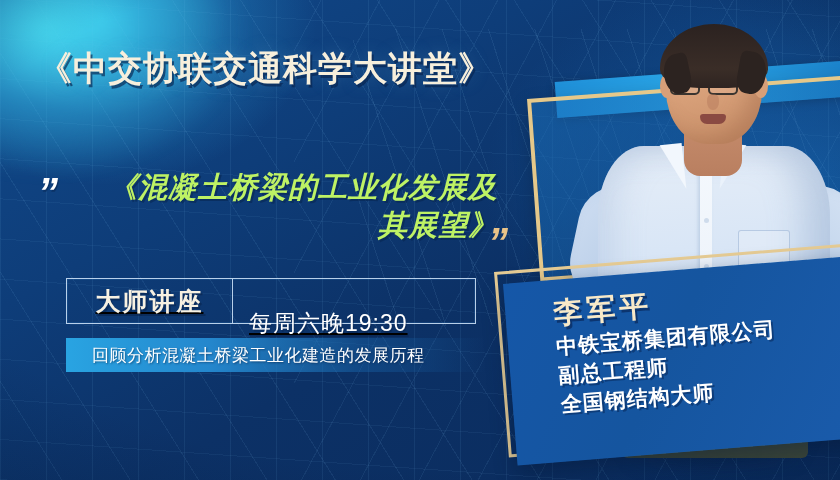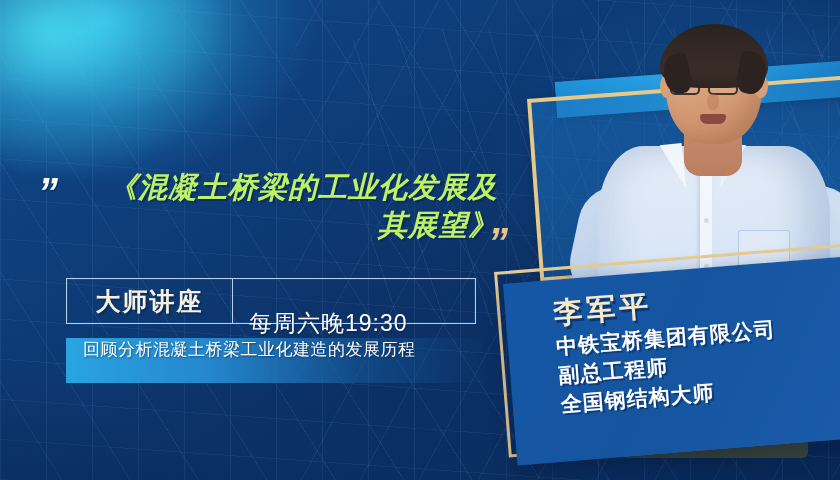--- a/index.html
+++ b/index.html
@@ -201,42 +201,43 @@
     color:#bef264;font-style:italic;font-weight:bold;font-size:29px;line-height:38px;
     text-align:right;letter-spacing:1px;
     text-shadow:2px 2px 0 rgba(8,36,78,.55);
   }
 
   .info-box{
     position:absolute;left:66px;top:278px;width:410px;height:46px;
     border:1px solid rgba(215,235,255,.85);
     display:flex;align-items:center;
     box-shadow:0 0 0 1px rgba(40,110,180,.25) inset;
+    text-decoration:underline;
   }
   .info-left{
     width:166px;height:100%;display:flex;align-items:center;justify-content:center;
     border-right:1px solid rgba(215,235,255,.85);
   }
   .info-left span{
     color:#f7f1e2;font-weight:bold;font-size:25px;letter-spacing:2px;
     text-shadow:2px 2px 0 rgba(8,36,78,.6);
   }
   .info-right{
     flex:1;height:100%;display:flex;align-items:center;padding-left:16px;
   }
   .info-right span{
     color:#ffffff;font-size:23px;letter-spacing:1px;
     text-shadow:1px 2px 0 rgba(8,36,78,.5);
     margin-top:44px;
   }
 
   .desc-bar{
-    position:absolute;left:66px;top:338px;width:420px;height:45px;
+    position:absolute;left:66px;top:338px;width:420px;height:34px;
     background:linear-gradient(90deg,#29a4e2 0%,#2487cd 34%,rgba(24,100,170,.45) 70%,rgba(18,70,135,0) 100%);
-    display:flex;padding-left:17px;
+    display:flex;align-items:center;padding-left:26px;
   }
   .desc-bar span{
     color:#ffffff;font-size:17px;letter-spacing:.5px;font-weight:500;
     text-shadow:1px 1px 2px rgba(6,30,66,.55);
   }
 
   
   .sp-frame{
     position:absolute;left:494px;top:272px;width:352px;height:186px;
     border:3px solid #e7cd95;
@@ -301,20 +302,21 @@
     <div class="p-browR"></div>
     <div class="p-glassL"></div>
     <div class="p-glassR"></div>
     <div class="p-bridge"></div>
     <div class="p-nose"></div>
     <div class="p-mouth"></div>
     <div class="p-hair"></div>
   </div>
 
   <div class="title-wrap">
+    <div class="title-line t1">《中交协联交通科学大讲堂》</div>
   </div>
 
   <div class="sub-wrap">
     <div class="quote-open">”</div>
     <p class="sub-text">《混凝土桥梁的工业化发展及其展望》</p>
     <div class="quote-close">”</div>
   </div>
 
   <div class="info-box">
     <div class="info-left">

